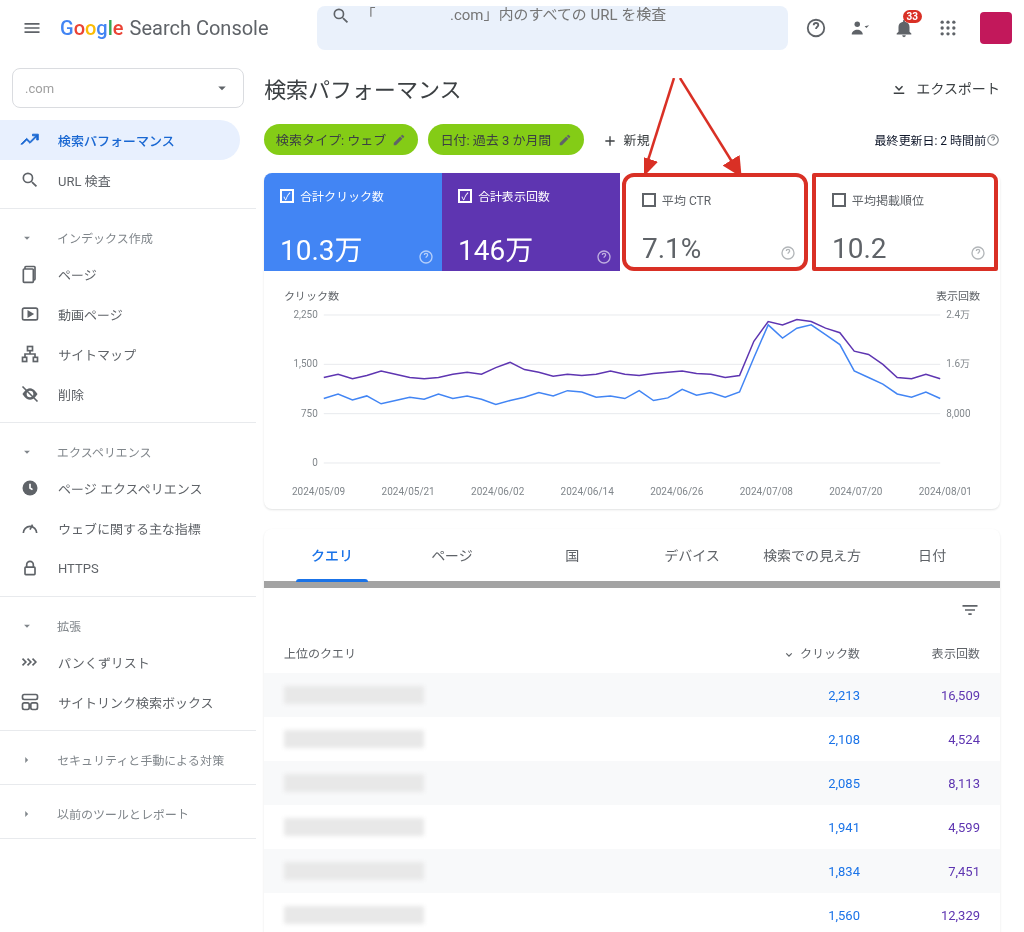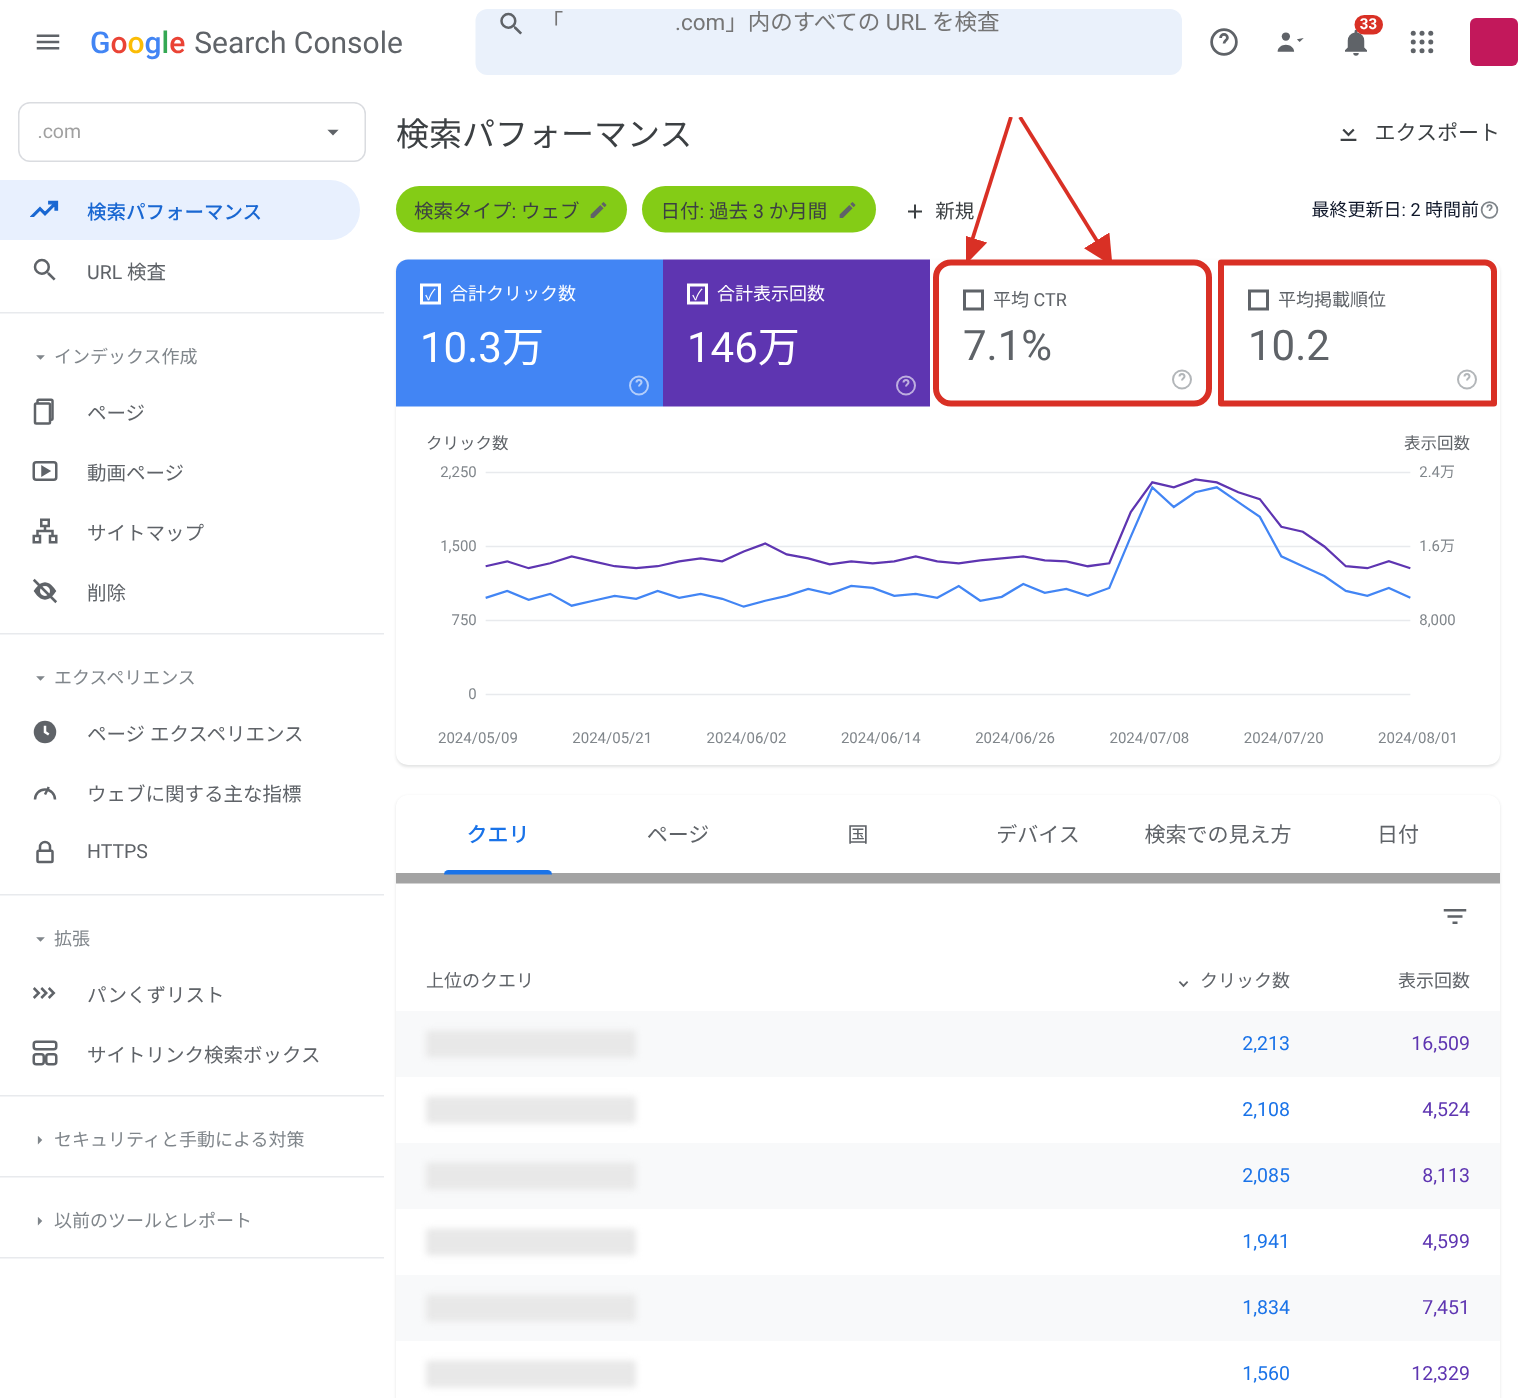--- a/index.html
+++ b/index.html
@@ -15,39 +15,39 @@
 .hicon{width:40px;height:40px;display:flex;align-items:center;justify-content:center;color:#5f6368;cursor:pointer;position:relative;border-radius:50%}
 .badge{position:absolute;top:2px;right:2px;background:#d93025;color:#fff;font-size:10px;padding:1px 4px;border-radius:8px;font-weight:700}
 .avatar{width:32px;height:32px;background:#c2185b;border-radius:4px;margin-left:8px}
 .body-wrap{display:flex}
 .sidebar{width:256px;flex-shrink:0;padding-top:12px}
 .prop-select{margin:0 12px 12px;height:40px;border:1px solid #dadce0;border-radius:8px;display:flex;align-items:center;padding:0 12px;color:#5f6368;gap:6px}
 .prop-text{flex:1;font-size:13px;color:#a0a0a0}
 .sb-item{height:40px;display:flex;align-items:center;padding:0 20px;gap:18px;color:#5f6368;cursor:pointer;border-radius:0 20px 20px 0;margin-right:16px;font-size:13px}
 .sb-item.active{background:#e8f0fe;color:#1967d2;font-weight:500}
 .sb-item.active svg{stroke:#1967d2;fill:#1967d2}
-.sb-head{padding:12px 20px 8px;font-size:12px;color:#80868b;display:flex;align-items:center;gap:2px;cursor:pointer}
+.sb-head{padding:12px 20px 8px;font-size:12px;color:#80868b;display:flex;align-items:center;gap:23px;cursor:pointer}
 .sb-sep{border:none;border-top:1px solid #e8eaed;margin:8px 0}
 .main{flex:1;padding:16px 24px 40px 8px;min-width:0}
 .page-head{display:flex;align-items:center;margin-bottom:20px}
 .page-title{font-size:22px;color:#3c4043;font-weight:400}
 .export-btn{margin-left:auto;display:flex;align-items:center;gap:8px;color:#3c4043;font-size:14px;cursor:pointer}
 .chips{display:flex;align-items:center;gap:10px;margin-bottom:18px}
 .chip{background:#84cc16;border-radius:16px;padding:6px 12px;font-size:13px;color:#3c4043;display:flex;align-items:center;gap:6px;cursor:pointer}
 .chip-new{display:flex;align-items:flex-end;gap:6px;color:#3c4043;font-size:13px;cursor:pointer;padding:6px 8px}
 .updated{margin-left:auto;font-size:12px;color:#0f172a;display:flex;align-items:center;gap:0}
 .card{background:#fff;border-radius:8px;box-shadow:0 1px 2px rgba(60,64,67,.15);overflow:visible;margin-bottom:20px;position:relative}
 .metrics{display:flex;height:98px}
 .metric{flex:1;padding:14px 16px;position:relative;color:#fff;cursor:pointer}
 .m-clicks{background:#4285f4;border-top-left-radius:8px}
 .m-impr{background:#5e35b1}
 .m-ctr{background:#fff;color:#5f6368;border:4px solid #d93025;border-radius:12px;margin:0 2px}
 .m-pos{background:#fff;color:#5f6368;border:4px solid #d93025;border-radius:2px;margin:0 2px;border-top-right-radius:8px}
 .m-label{font-size:12px;display:flex;align-items:center;gap:6px}
-.m-value{font-size:28px;margin-top:6px;font-weight:400}
+.m-value{font-size:28px;margin-top:24px;font-weight:400}
 .m-help{position:absolute;right:8px;bottom:6px;opacity:.6}
 .chk{width:14px;height:14px;border:2px solid currentColor;display:inline-flex;align-items:center;justify-content:center;font-size:10px}
 .chk.checked::after{content:"✓"}
 .chart-area{padding:16px 20px 12px;position:relative}
 .chart-labels{display:flex;justify-content:space-between;font-size:11px;color:#5f6368;margin-bottom:4px}
 .chart-svg{width:100%;height:170px}
 .x-ticks{display:flex;justify-content:space-between;font-size:10px;color:#80868b;padding:6px 8px 0}
 .arrows{position:absolute;top:-95px;left:380px;pointer-events:none}
 .tabs{display:flex;border-bottom:7px solid #a3a3a3;padding:0 8px}
 .tab{flex:1;text-align:center;padding:16px 8px;font-size:14px;color:#5f6368;cursor:pointer;position:relative}

